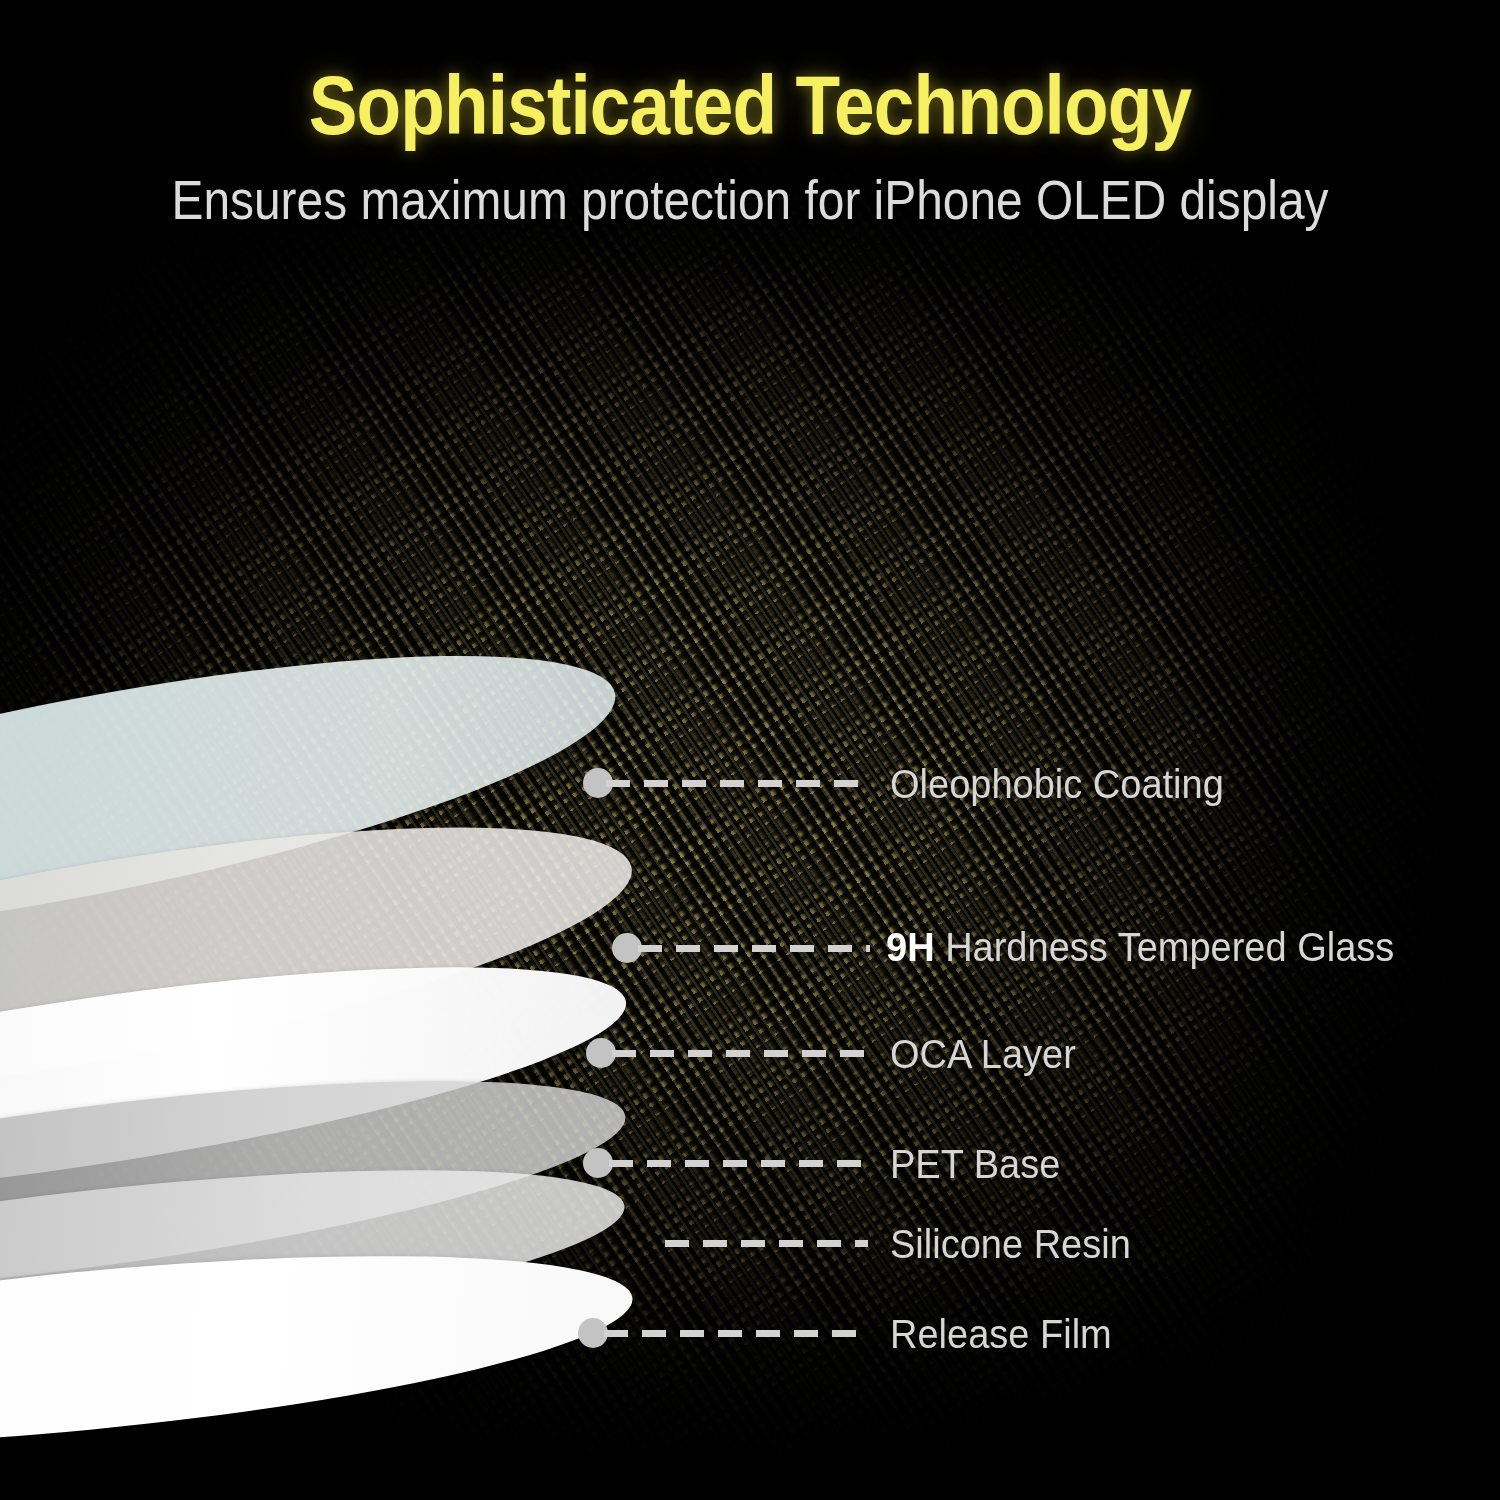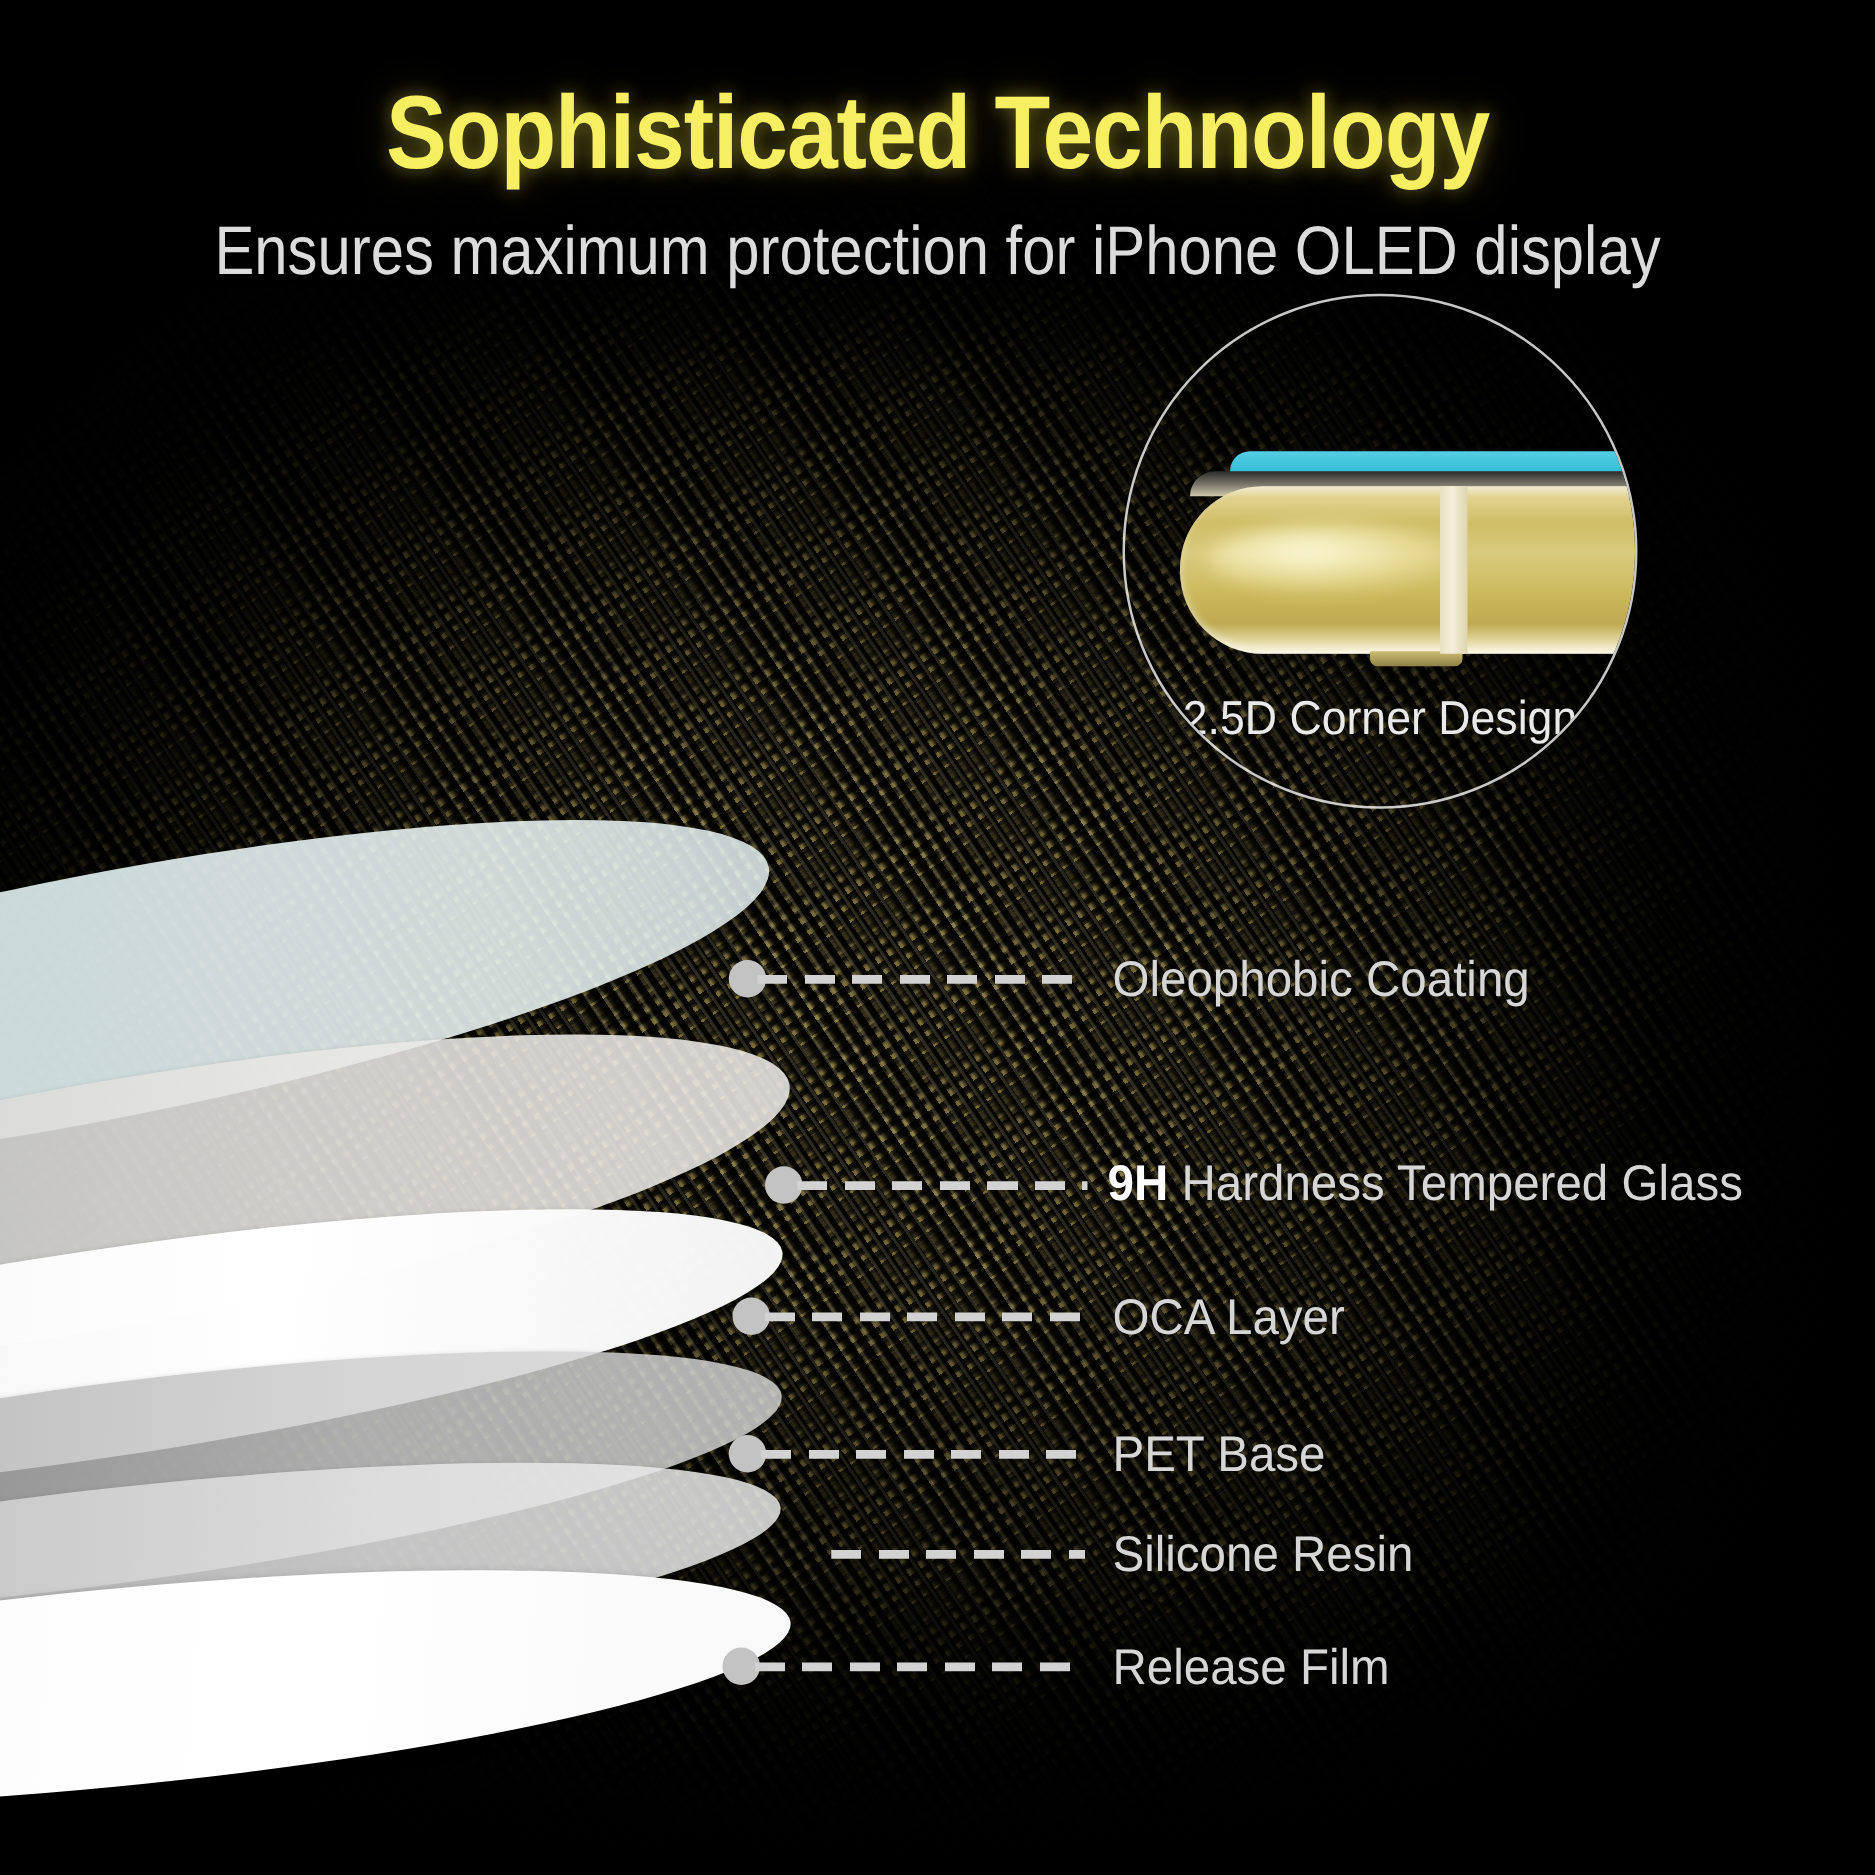--- a/index.html
+++ b/index.html
@@ -235,30 +235,20 @@
   <div class="cf-weave-b"></div>
   <div class="cf-weave-c"></div>
   <div class="cf-vignette"></div>
   <div class="cf-topdark"></div>
   <div class="cf-botdark"></div>
   <div class="cf-rightdark"></div>
 
   <div class="title">Sophisticated Technology</div>
   <div class="subtitle">Ensures maximum protection for iPhone OLED display</div>
 
-  <div class="inset">
-    <div class="phone-glass"></div>
-    <div class="phone-glass-edge"></div>
-    <div class="phone-bezel"></div>
-    <div class="phone-body"></div>
-    <div class="phone-gloss"></div>
-    <div class="phone-antenna"></div>
-    <div class="phone-nub"></div>
-    <div class="inset-caption">2.5D Corner Design</div>
-  </div>
 
   <div class="layers">
 
     <div class="layer" style="left:-470px;top:700px;width:1095px;height:196px;
              transform:rotate(-11deg);
              background:linear-gradient(105deg,
                rgba(205,226,228,.93) 0%,
                rgba(216,234,235,.92) 26%,
                rgba(228,241,241,.90) 55%,
                rgba(236,245,244,.88) 78%,

